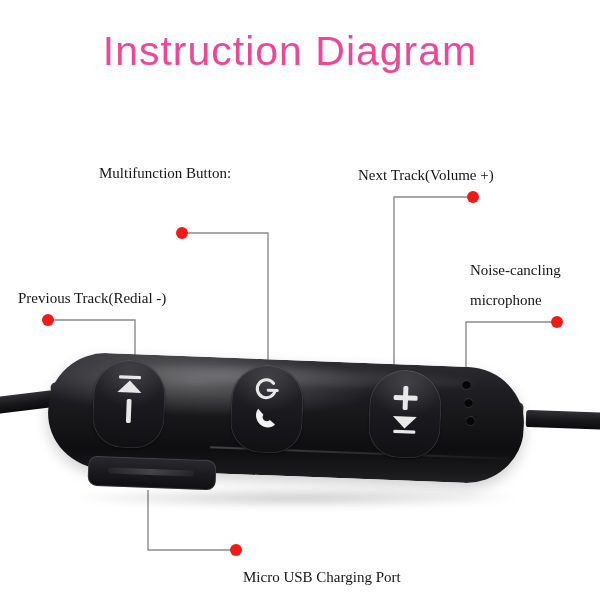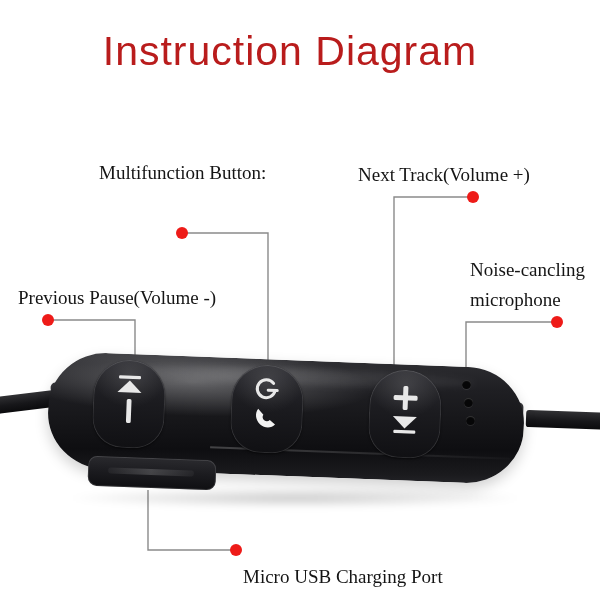--- a/index.html
+++ b/index.html
@@ -20,29 +20,29 @@
   #title {
     position: absolute;
     left: 0;
     top: 28px;
     width: 580px;
     text-align: center;
     font-family: "Liberation Sans", sans-serif;
     font-size: 41px;
     font-weight: 400;
     letter-spacing: 1px;
-    color: #b91c1c;
+    color: #ec4899;
     white-space: nowrap;
   }
 
   
   .label {
     position: absolute;
     font-family: "Liberation Serif", serif;
-    font-size: 19px;
+    font-size: 15px;
     color: #151515;
     line-height: 30px;
     white-space: nowrap;
   }
   #label-prev   { left: 18px;  top: 283px; }
   #label-multi  { left: 99px;  top: 158px; }
   #label-next   { left: 358px; top: 160px; }
   #label-mic    { left: 470px; top: 255px; }
   #label-usb    { left: 243px; top: 562px; }
 
@@ -236,21 +236,21 @@
     <path fill="none" stroke="#8a8a8a" stroke-width="1.4" d="M236,550 H148 V490"></path>
 
     <circle r="6" fill="#ee1b18" cy="320" cx="48"></circle>
     <circle r="6" fill="#ee1b18" cy="233" cx="182"></circle>
     <circle r="6" fill="#ee1b18" cy="197" cx="473"></circle>
     <circle r="6" fill="#ee1b18" cy="322" cx="557"></circle>
     <circle r="6" fill="#ee1b18" cy="550" cx="236"></circle>
   </svg>
 
   <div class="label" id="label-prev">
-    <div>Previous Pause(Volume -)</div>
+    <div>Previous Track(Redial -)</div>
   </div>
 
   <div class="label" id="label-multi">
     <div>Multifunction Button:</div>
   </div>
 
   <div class="label" id="label-mic">
     <div>Noise-cancling</div>
     <div>microphone</div>
   </div>

